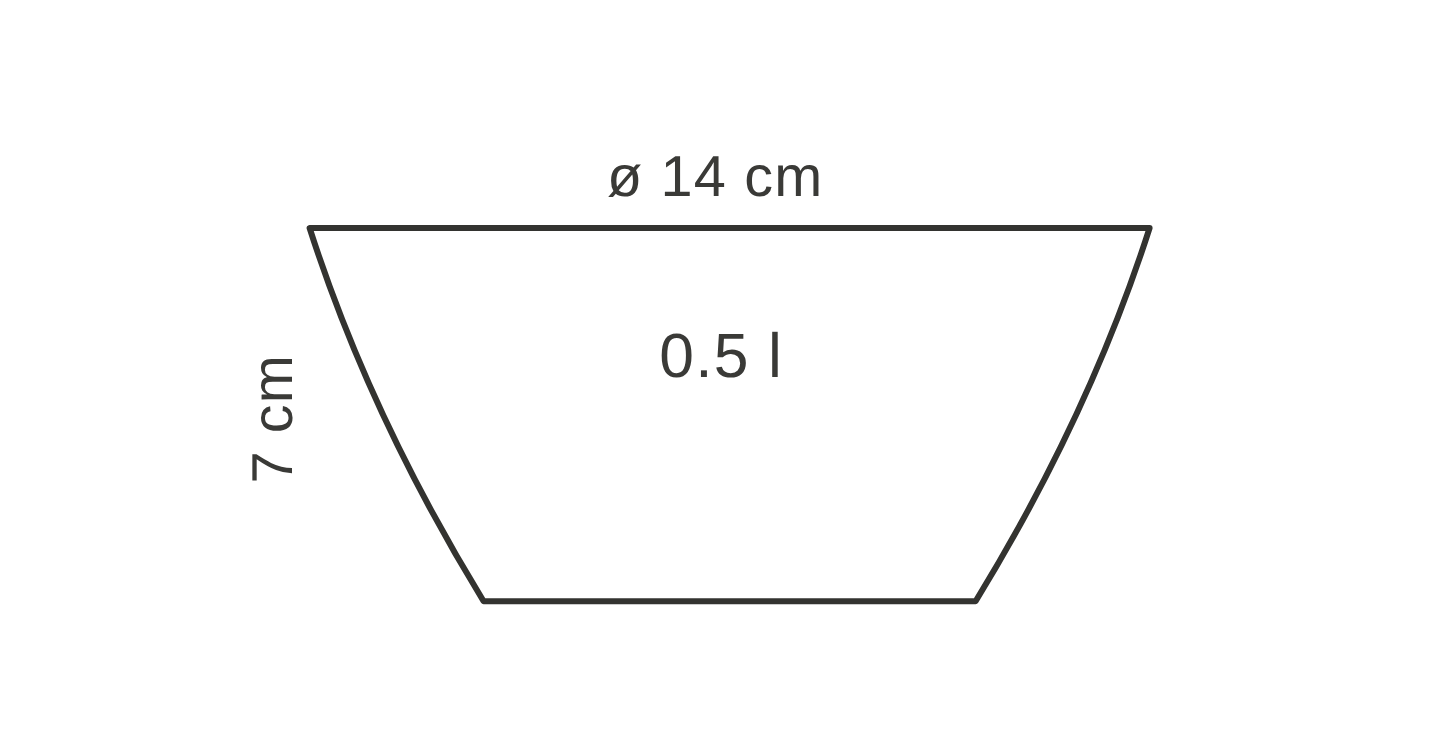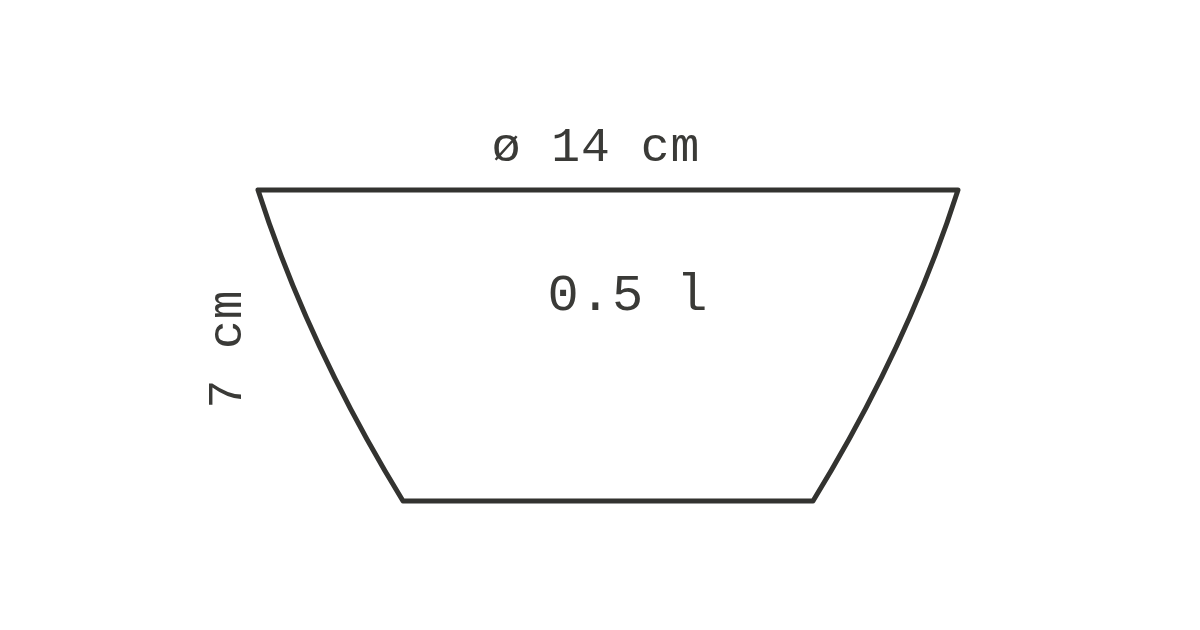--- a/index.html
+++ b/index.html
@@ -5,21 +5,21 @@
   html, body {
     margin: 0;
     padding: 0;
   }
   .canvas {
     position: relative;
     width: 1004px;
     height: 630px;
     background: #ffffff;
     overflow: hidden;
-    font-family: Liberation Mono, monospace;
+    font-family: Liberation Sans, sans-serif;
   }
   .outline-svg {
     position: absolute;
     left: 0;
     top: 0;
     width: 1200px;
     height: 630px;
     display: block;
   }
   .dim-label {
@@ -39,21 +39,20 @@
     left: 228px;
     top: 349px;
     transform: translate(-50%, -50%) rotate(-90deg);
     font-size: 48px;
   }
   .volume-label {
     left: 601px;
     top: 297px;
     transform: translate(-50%, -50%);
     font-size: 52px;
-    margin-left: 27px;
   }
 </style>
 </head>
 <body>
 
 <div class="canvas">
 
   <svg class="outline-svg" viewBox="0 0 1200 630" xmlns="http://www.w3.org/2000/svg">
     <path d="M 258 190 H 958 Q 908 346 813 501 H 403 Q 308 346 258 190 Z" fill="none" stroke="#333330" stroke-width="5" stroke-linejoin="round" stroke-linecap="round"></path>
   </svg>

